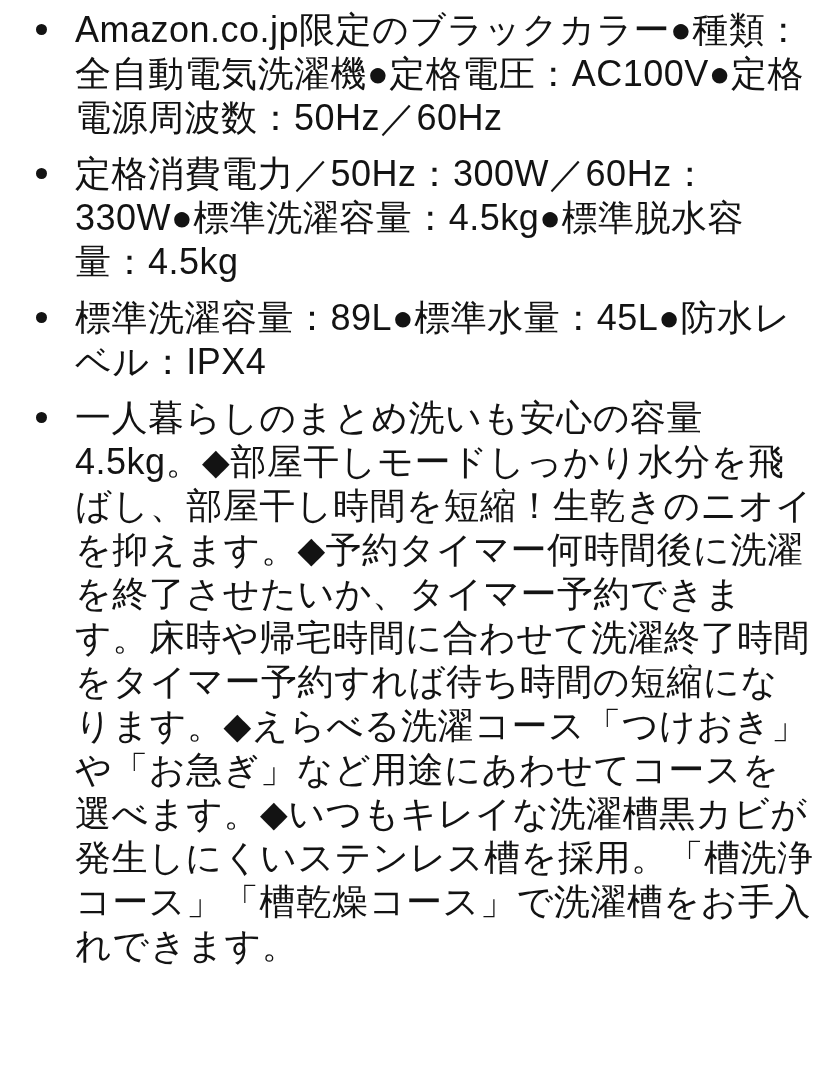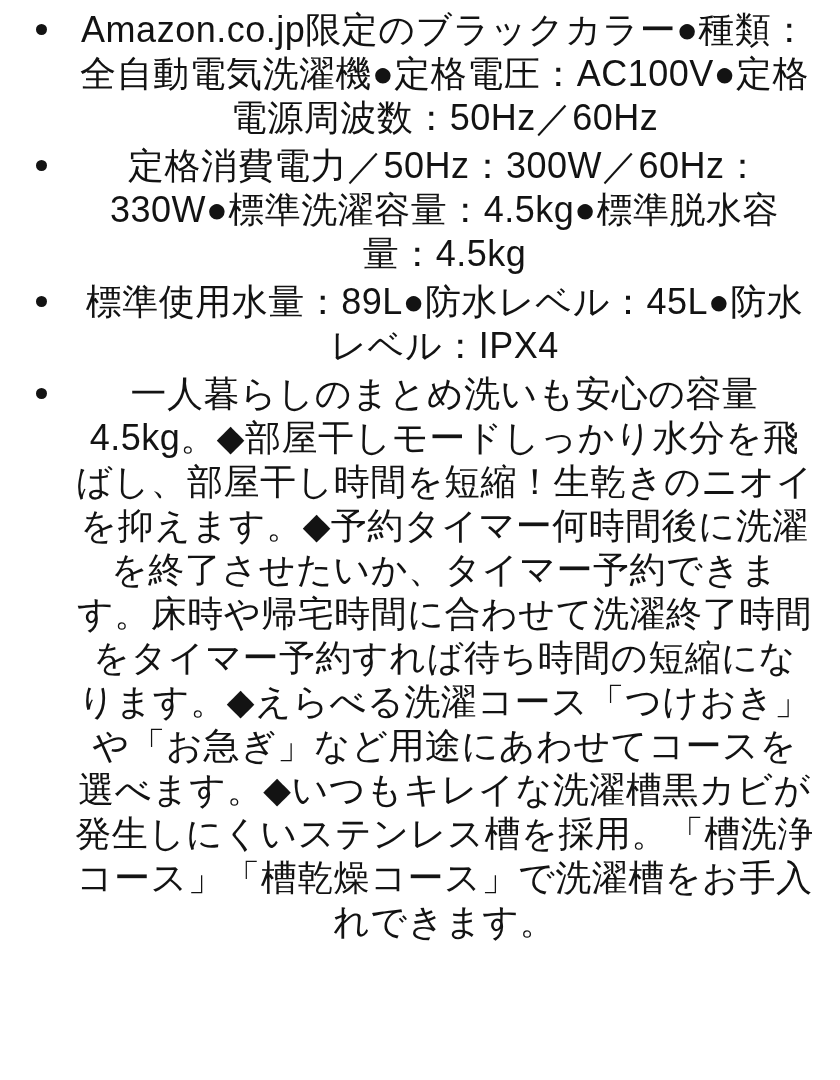--- a/index.html
+++ b/index.html
@@ -23,25 +23,25 @@
     list-style: none;
     margin: 0;
     padding: 0;
   }
   ul.feature-list li {
     position: relative;
     padding-left: 75px;
     font-size: 36px;
     line-height: 44px;
     letter-spacing: 0.5px;
-    text-align: center;
+    text-align: left;
     overflow-wrap: normal;
   }
   ul.feature-list li + li {
-    margin-top: 4px;
+    margin-top: 12px;
   }
   .bullet-dot {
     position: absolute;
     left: 36px;
     top: 16px;
     width: 11px;
     height: 11px;
     border-radius: 50%;
     background: #131313;
   }
@@ -54,20 +54,20 @@
     <li>
       <span class="bullet-dot"></span>
       <span>Amazon.co.jp限定のブラックカラー●種類：全自動電気洗濯機●定格電圧：AC100V●定格電源周波数：50Hz／60Hz</span>
     </li>
     <li>
       <span class="bullet-dot"></span>
       <span>定格消費電力／50Hz：300W／60Hz：330W●標準洗濯容量：4.5kg●標準脱水容量：4.5kg</span>
     </li>
     <li>
       <span class="bullet-dot"></span>
-      <span>標準使用水量：89L●防水レベル：45L●防水レベル：IPX4</span>
+      <span>標準洗濯容量：89L●標準水量：45L●防水レベル：IPX4</span>
     </li>
     <li>
       <span class="bullet-dot"></span>
       <span>一人暮らしのまとめ洗いも安心の容量4.5kg。◆部屋干しモードしっかり水分を飛ばし、部屋干し時間を短縮！生乾きのニオイを抑えます。◆予約タイマー何時間後に洗濯を終了させたいか、タイマー予約できます。床時や帰宅時間に合わせて洗濯終了時間をタイマー予約すれば待ち時間の短縮になります。◆えらべる洗濯コース「つけおき」や「お急ぎ」など用途にあわせてコースを選べます。◆いつもキレイな洗濯槽黒カビが発生しにくいステンレス槽を採用。「槽洗浄コース」「槽乾燥コース」で洗濯槽をお手入れできます。</span>
     </li>
   </ul>
 </div>
 
 </body></html>

